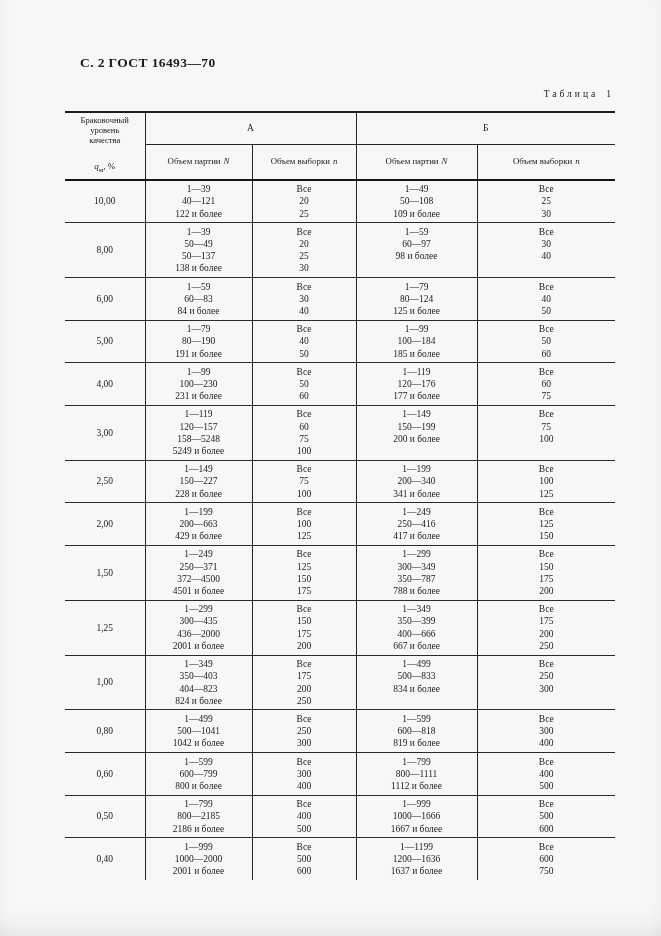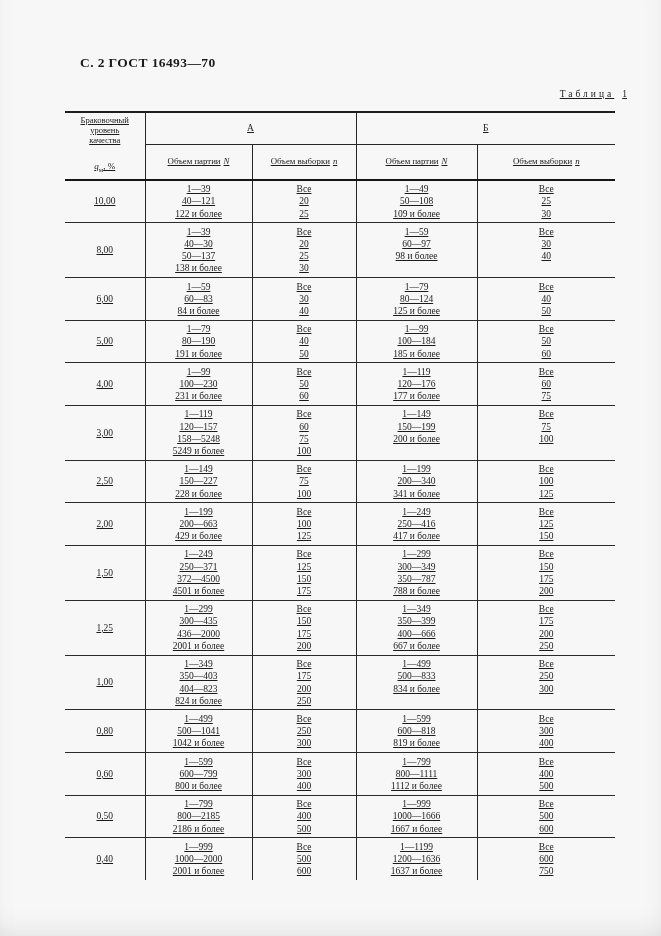--- a/index.html
+++ b/index.html
@@ -17,32 +17,31 @@
                inset -20px 0 30px -28px rgba(0,0,0,.08),
                inset 20px 0 30px -28px rgba(0,0,0,.06);
   }
   .doc-title{
     position:absolute;left:80px;top:55px;
     font-size:13.5px;font-weight:bold;letter-spacing:.4px;
     white-space:nowrap;
     text-align:right;
   }
   .table-caption{
-    position:absolute;right:34px;top:89px;
-    font-size:9.5px;white-space:nowrap;text-decoration:underline;
+    position:absolute;right:50px;top:89px;
+    font-size:9.5px;white-space:nowrap;
   }
   .table-caption .word{letter-spacing:3px;}
   .table-caption .num{margin-left:8px;}
   table.gost{
     position:absolute;left:65px;top:111px;
     width:550px;
     border-collapse:collapse;
     border-top:2px solid #1f1f1f;
     table-layout:fixed;
-    text-decoration:underline;
   }
   col.c-q{width:80px;}
   col.c-an{width:107px;}
   col.c-as{width:104px;}
   col.c-bn{width:121px;}
   col.c-bs{width:138px;}
   th,td{
     font-weight:normal;
     text-align:center;
     vertical-align:top;
@@ -128,21 +127,21 @@
             <div class="ln">25</div>
             <div class="ln">30</div>
           </td>
         </tr>
         <tr>
           <td class="col-q">
             <div class="ln">8,00</div>
           </td>
           <td class="col-an b-left">
             <div class="ln">1—39</div>
-            <div class="ln">40—30</div>
+            <div class="ln">50—49</div>
             <div class="ln">50—137</div>
             <div class="ln">138 и более</div>
           </td>
           <td class="col-as b-left">
             <div class="ln">Все</div>
             <div class="ln">20</div>
             <div class="ln">25</div>
             <div class="ln">30</div>
           </td>
           <td class="col-bn b-left">

